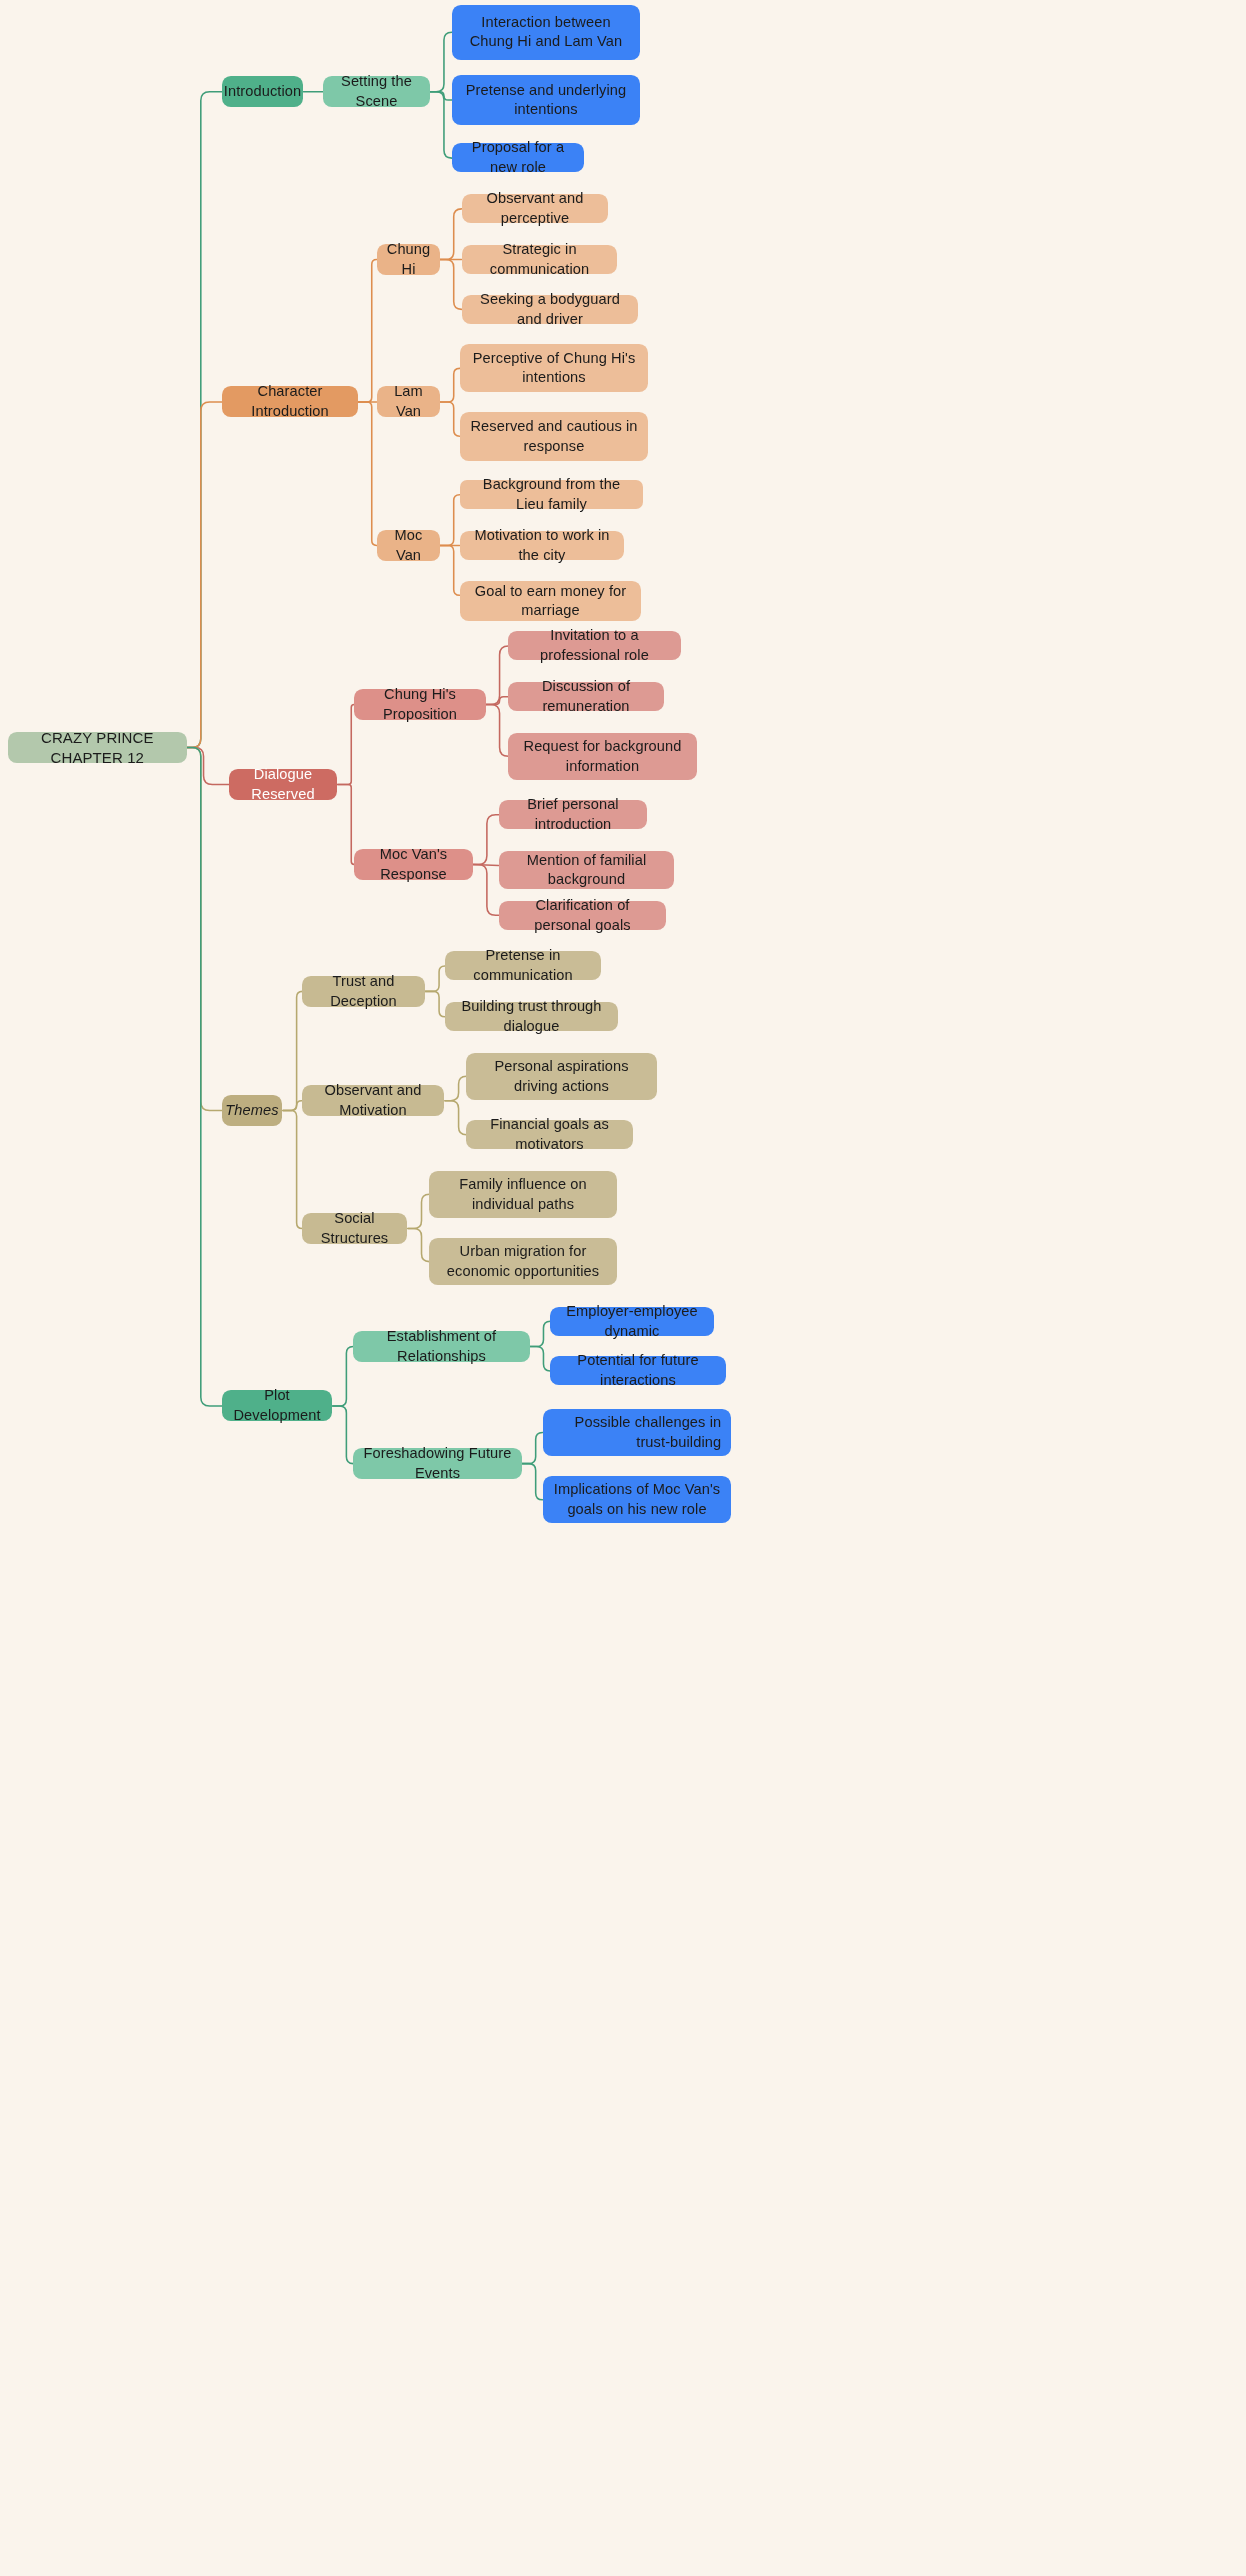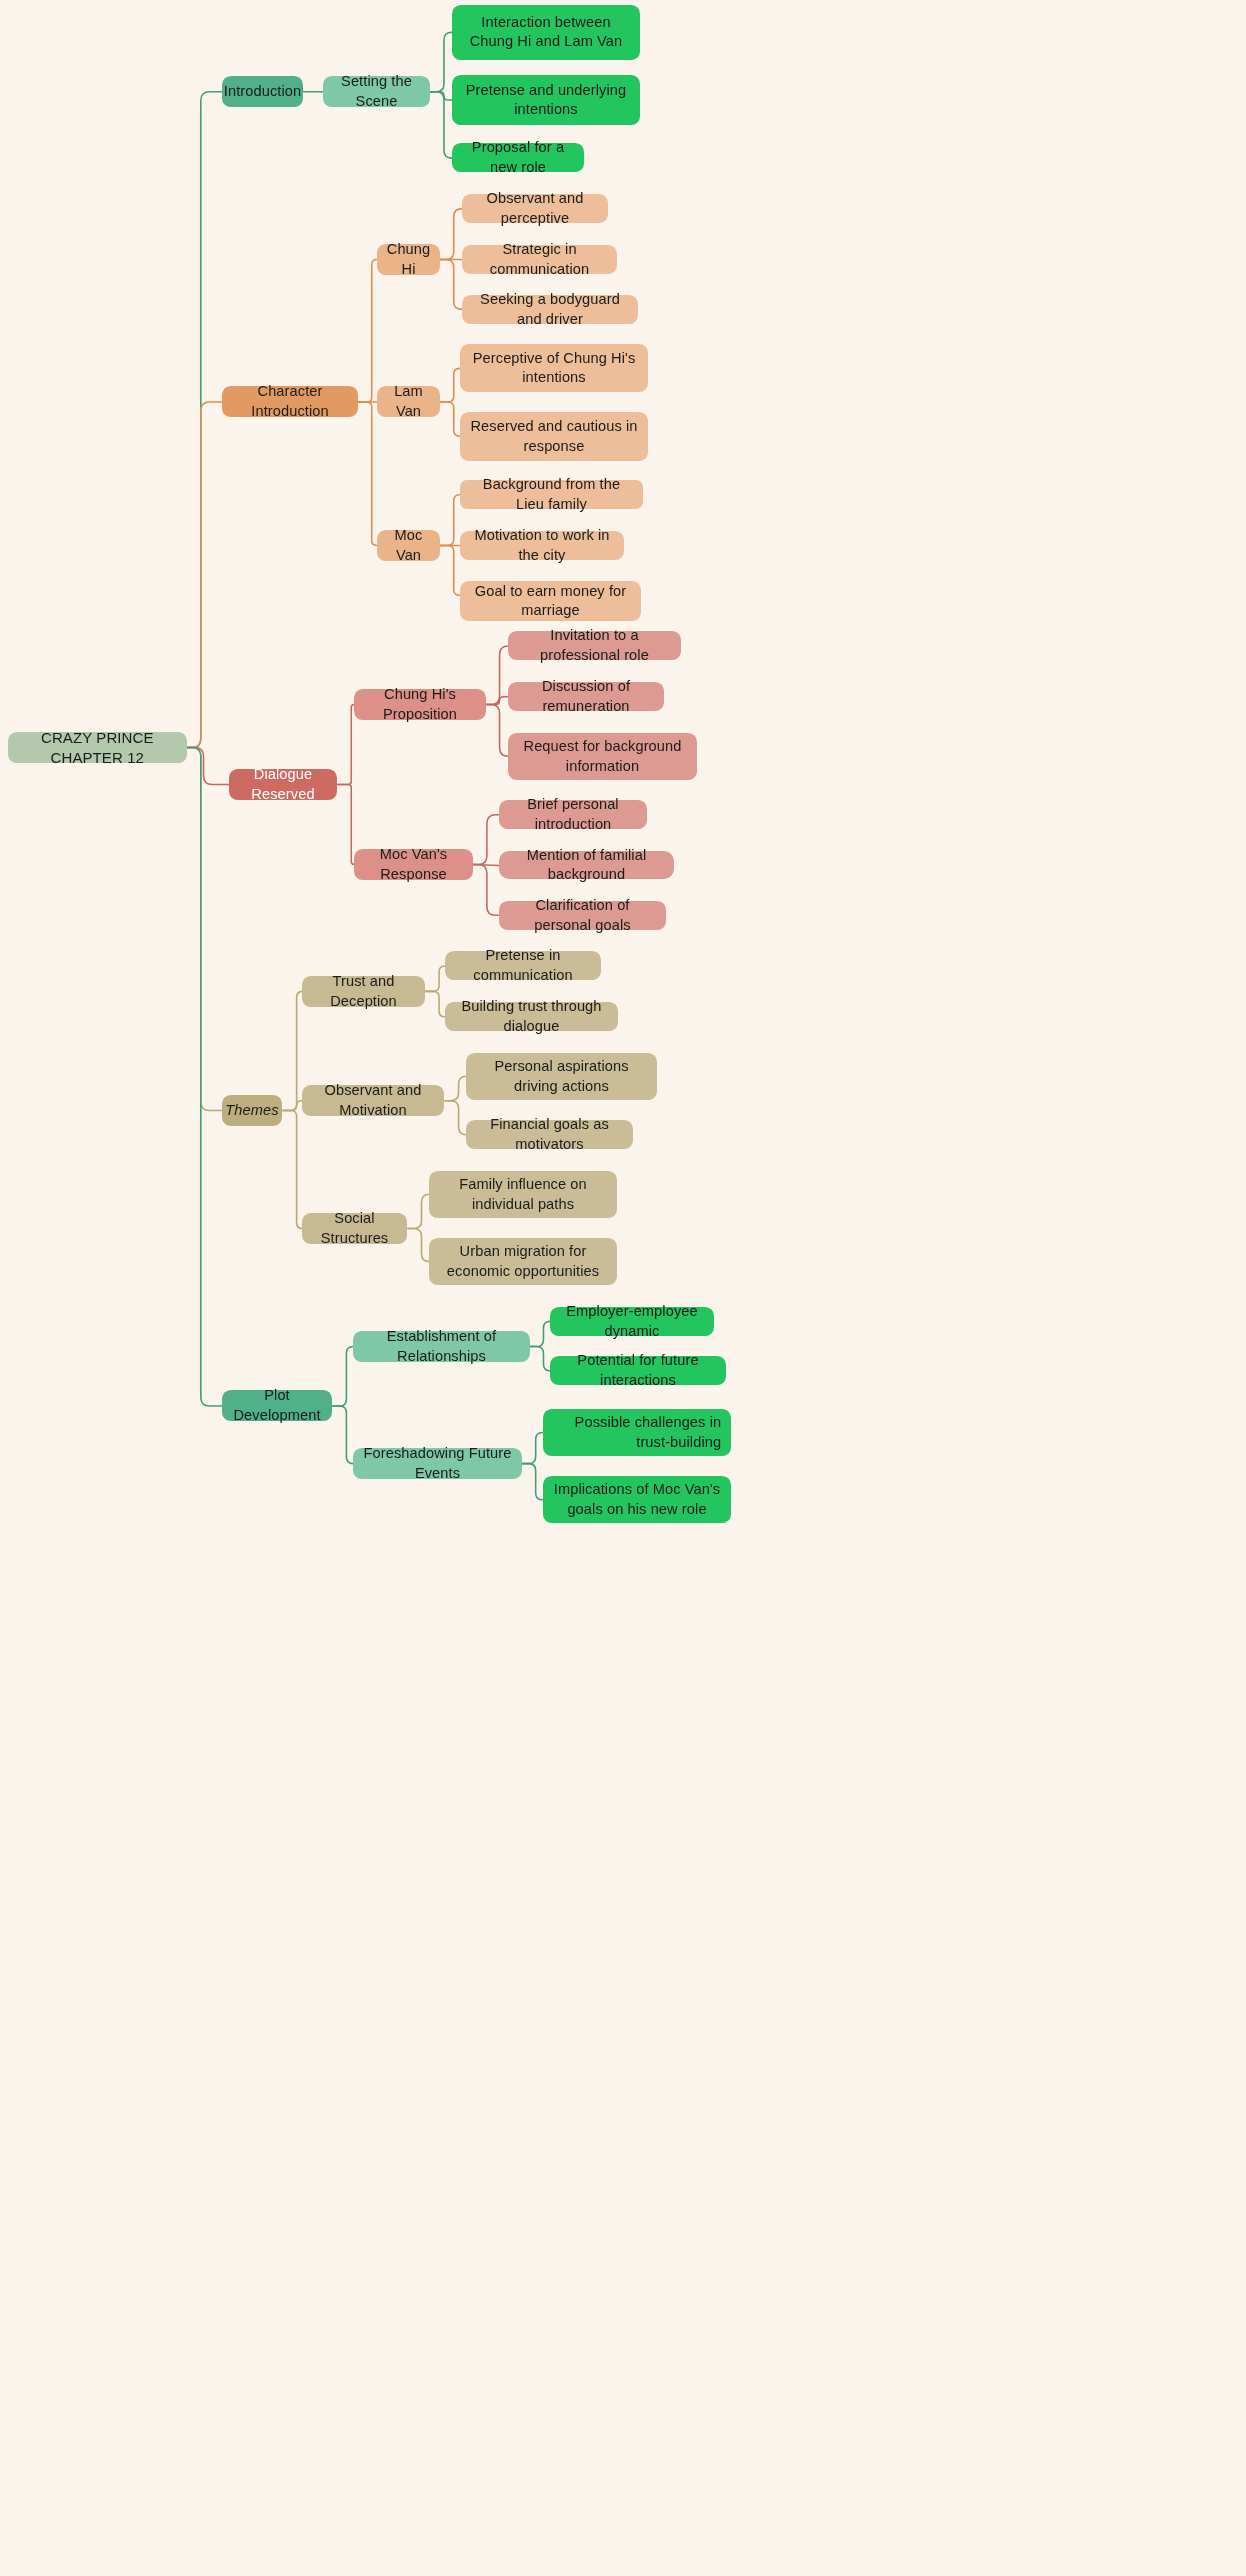--- a/index.html
+++ b/index.html
@@ -41,21 +41,21 @@
     letter-spacing: 0.1px;
     white-space: pre-line;
   }
   .node.root {
     background: #b3c8ac;
     font-size: 15px;
   }
   
   .c-green-1 { background: #4fb08a; }
   .c-green-2 { background: #7ec8a8; }
-  .c-green-3 { background: #22c55e; }
+  .c-green-3 { background: #3b82f6; }
   
   .c-orange-1 { background: #e39a62; }
   .c-orange-2 { background: #eab388; }
   .c-orange-3 { background: #edbe99; }
   
   .c-red-1 { background: #cd6b62; color: #ffffff; }
   .c-red-2 { background: #dd9089; }
   .c-red-3 { background: #dd9a93; }
   
   .c-khaki-1 { background: #bdae80; font-style: italic; }
@@ -130,21 +130,21 @@
       <div class="node c-orange-3" style="left: 460px; top: 480px; width: 183px; height: 29px; border-radius: 7px;">Background from the Lieu family</div>
       <div class="node c-orange-3" style="left: 460px; top: 531px; width: 164px; height: 29px;">Motivation to work in the city</div>
       <div class="node c-orange-3" style="left: 460px; top: 581px; width: 181px; height: 40px;">Goal to earn money for marriage</div>
       <div class="node c-red-1" style="left: 229px; top: 769px; width: 108px; height: 31px;">Dialogue Reserved</div>
       <div class="node c-red-2" style="left: 354px; top: 689px; width: 132px; height: 31px;">Chung Hi's Proposition</div>
       <div class="node c-red-3" style="left: 508px; top: 631px; width: 173px; height: 29px;">Invitation to a professional role</div>
       <div class="node c-red-3" style="left: 508px; top: 682px; width: 156px; height: 29px;">Discussion of remuneration</div>
       <div class="node c-red-3" style="left: 508px; top: 733px; width: 189px; height: 47px;">Request for background information</div>
       <div class="node c-red-2" style="left: 354px; top: 849px; width: 119px; height: 31px;">Moc Van's Response</div>
       <div class="node c-red-3" style="left: 499px; top: 800px; width: 148px; height: 29px;">Brief personal introduction</div>
-      <div class="node c-red-3" style="left: 499px; top: 851px; width: 175px; height: 28px; border-radius: 10px;">Mention of familial background</div>
+      <div class="node c-red-3" style="left: 499px; top: 851px; width: 175px; height: 38px;">Mention of familial background</div>
       <div class="node c-red-3" style="left: 499px; top: 901px; width: 167px; height: 29px;">Clarification of personal goals</div>
       <div class="node c-khaki-1" style="left: 222px; top: 1095px; width: 60px; height: 31px;">Themes</div>
       <div class="node c-khaki-2" style="left: 302px; top: 976px; width: 123px; height: 31px;">Trust and Deception</div>
       <div class="node c-khaki-3" style="left: 445px; top: 951px; width: 156px; height: 29px;">Pretense in communication</div>
       <div class="node c-khaki-3" style="left: 445px; top: 1002px; width: 173px; height: 29px;">Building trust through dialogue</div>
       <div class="node c-khaki-2" style="left: 302px; top: 1085px; width: 142px; height: 31px;">Observant and Motivation</div>
       <div class="node c-khaki-3" style="left: 466px; top: 1053px; width: 191px; height: 47px;">Personal aspirations driving actions</div>
       <div class="node c-khaki-3" style="left: 466px; top: 1120px; width: 167px; height: 29px;">Financial goals as motivators</div>
       <div class="node c-khaki-2" style="left: 302px; top: 1213px; width: 105px; height: 31px;">Social Structures</div>
       <div class="node c-khaki-3" style="left: 429px; top: 1171px; width: 188px; height: 47px;">Family influence on individual paths</div>

